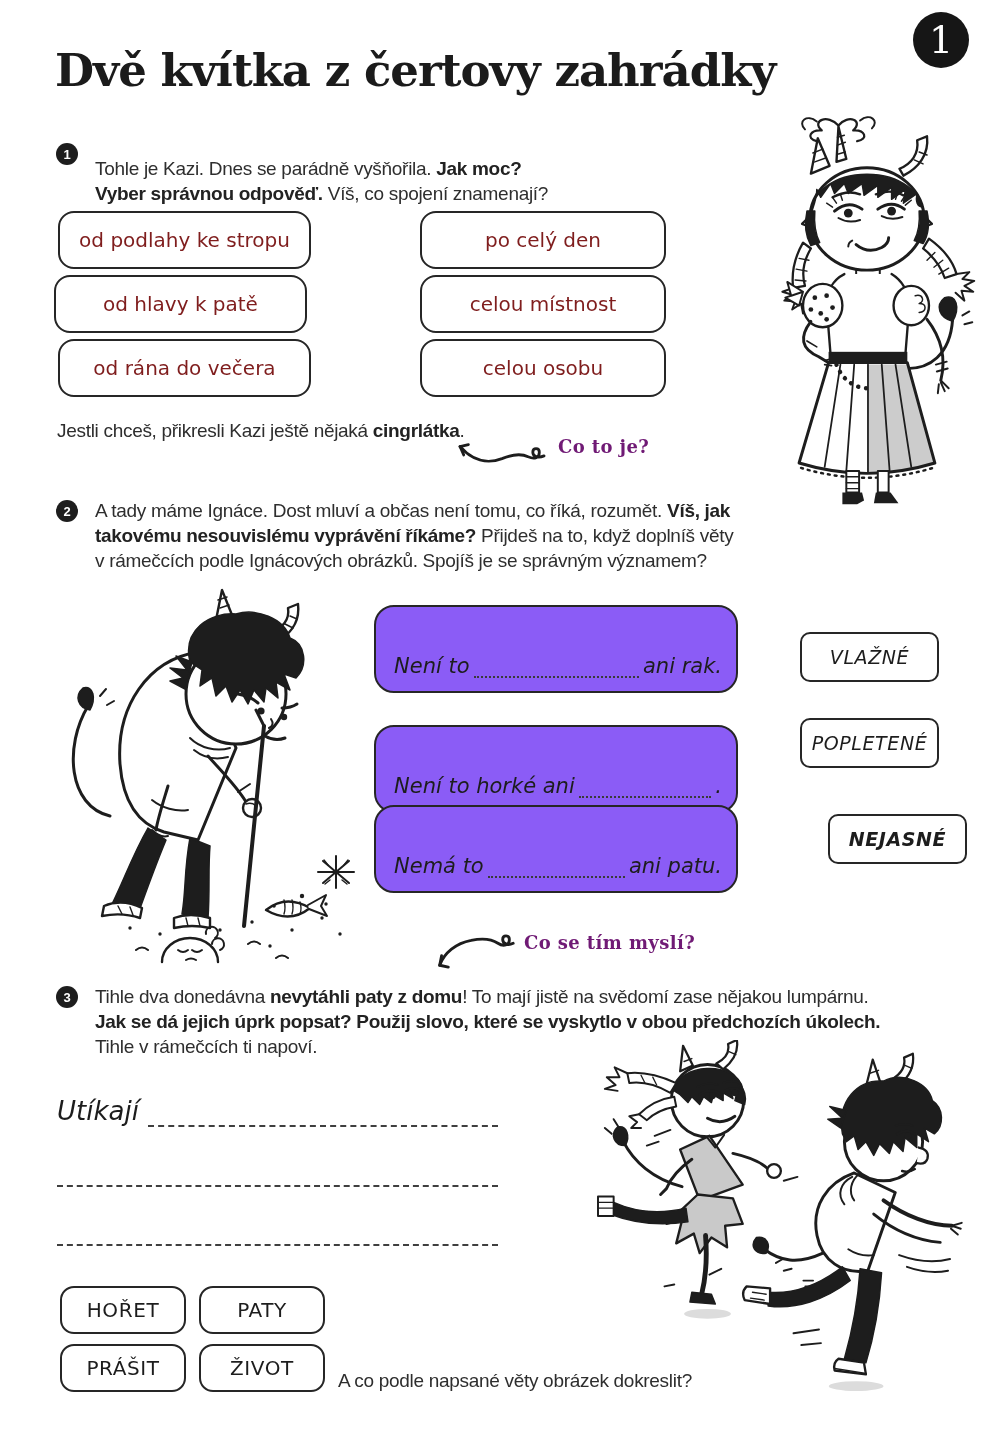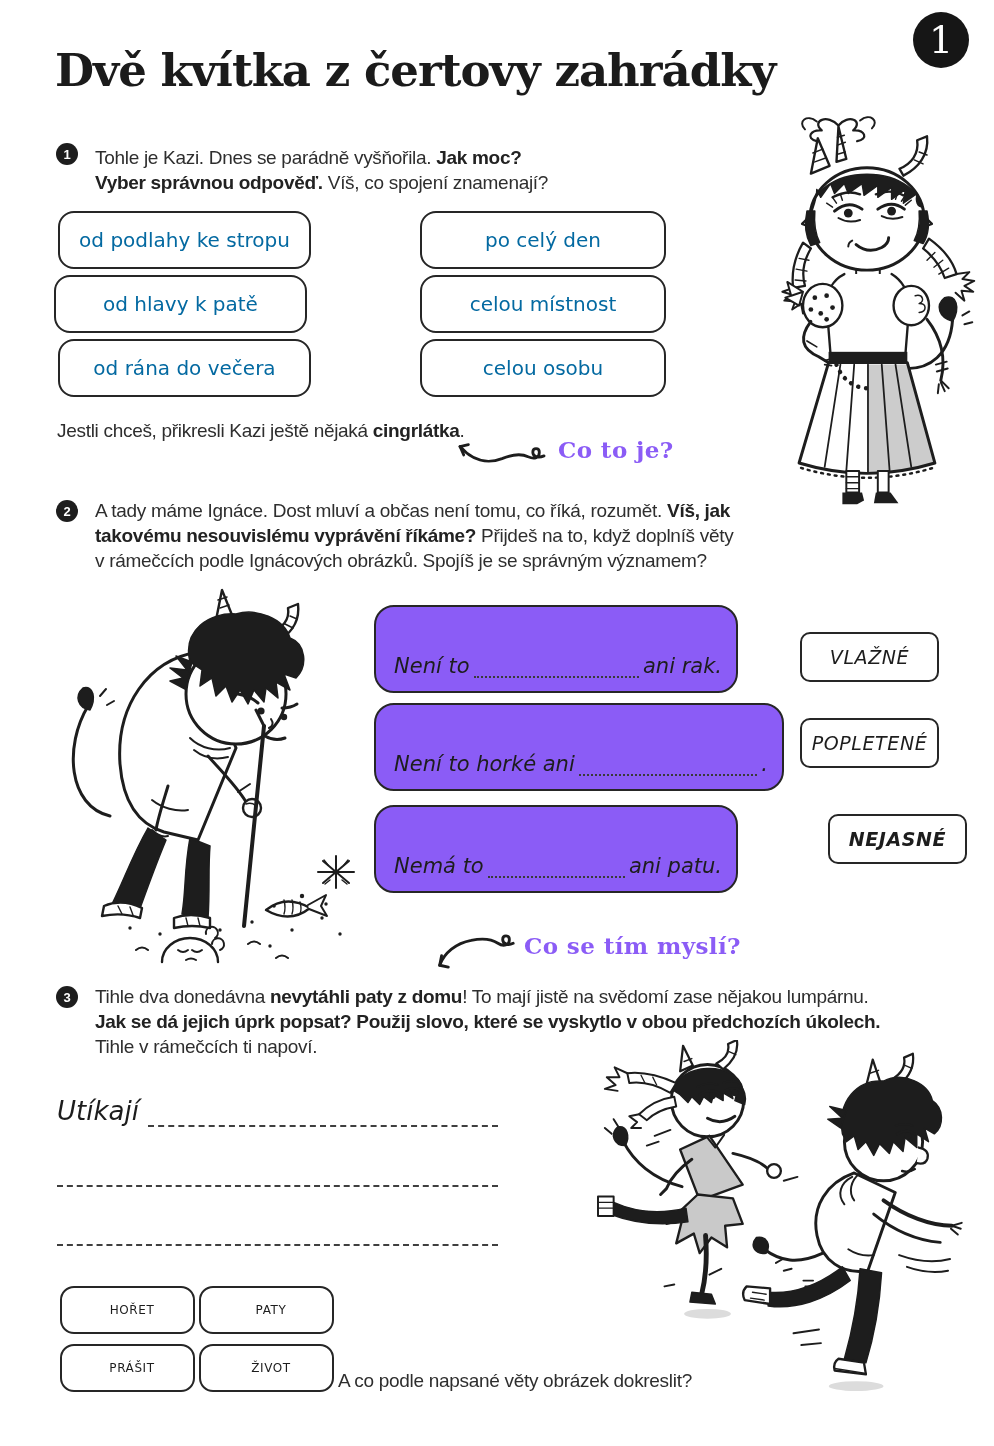--- a/index.html
+++ b/index.html
@@ -12,54 +12,54 @@
          display:flex;align-items:center;justify-content:center;
          font-family:"DejaVu Serif",serif;font-size:38px;}
   .bullet{width:22px;height:22px;border-radius:50%;background:#1d1d1d;color:#fff;
           display:flex;align-items:center;justify-content:center;
           font-weight:700;font-size:13px;}
   .task-text{font-size:19px;letter-spacing:-0.3px;line-height:25px;color:#2e2e2e;}
   .task-text .ln{white-space:nowrap;}
   .b{font-weight:700;color:#222;}
   .pbox{border:2.3px solid #262626;border-radius:16px;display:flex;align-items:center;
         justify-content:center;font-family:"DejaVu Sans",sans-serif;font-size:20px;
-        color:#0369a1;background:#fff;}
+        color:#7f1d1d;background:#fff;}
   .sbox{border:2.3px solid #262626;border-radius:20px;background:#8b5cf6;}
   .sentline{position:absolute;left:18px;right:14px;bottom:13px;display:flex;
             align-items:baseline;font-family:"DejaVu Sans",sans-serif;font-style:italic;
             font-size:21px;color:#1d1d1d;white-space:nowrap;}
   .blank{flex:1;min-width:40px;align-self:flex-end;height:5px;
          border-bottom:2px dotted #3a3a3a;margin:0 4px;}
   .mbox{border:2.3px solid #262626;border-radius:10px;display:flex;align-items:center;
         justify-content:center;font-family:"DejaVu Sans",sans-serif;font-style:italic;
         font-size:19px;letter-spacing:0.6px;color:#1d1d1d;background:#fff;}
   .wbox{border:2.3px solid #262626;border-radius:14px;display:flex;align-items:center;
-        justify-content:center;font-family:"DejaVu Sans",sans-serif;font-size:12px;
-        letter-spacing:0.6px;color:#1d1d1d;background:#fff;padding-left:9px;}
-  .callout{font-family:"DejaVu Serif",serif;font-weight:700;font-size:23px;
-           letter-spacing:0.4px;color:#8b5cf6;white-space:nowrap;}
+        justify-content:center;font-family:"DejaVu Sans",sans-serif;font-size:20px;
+        letter-spacing:0.6px;color:#1d1d1d;background:#fff;}
+  .callout{font-family:"DejaVu Serif",serif;font-weight:700;font-size:18px;
+           letter-spacing:0.4px;color:#701a75;white-space:nowrap;}
   .dline{border-bottom:2.2px dashed #3f3f3f;}
   .wlabel{font-family:"DejaVu Sans",sans-serif;font-style:italic;font-size:26px;color:#1d1d1d;}
   svg{display:block;}
 </style>
 </head>
 <body>
 
 <div class="page">
 
   <div class="abs badge" style="left:913px;top:12px;">
     <span>1</span>
   </div>
 
   <div class="abs title" style="left:55px;top:44px;">Dvě kvítka z čertovy zahrádky</div>
 
   <div class="abs bullet" style="left:56px;top:143px;">
     <span>1</span>
   </div>
-  <div class="abs task-text" style="left:95px;top:145px;width:880px;">
+  <div class="abs task-text" style="left:95px;top:156px;width:880px;">
     <div class="ln"><span>Tohle je Kazi. Dnes se parádně vyšňořila. </span><span class="b">Jak moc?</span></div>
     <div class="ln"><span class="b">Vyber správnou odpověď.</span><span> Víš, co spojení znamenají?</span></div>
   </div>
 
   <div class="abs pbox" style="left:58px;top:211px;width:249px;height:54px;">
       <span>od podlahy ke stropu</span>
     </div>
   <div class="abs pbox" style="left:54px;top:275px;width:249px;height:54px;">
       <span>od hlavy k patě</span>
     </div>
@@ -266,21 +266,21 @@
     </svg>
   </div>
 
   <div class="abs sbox" style="left:374px;top:605px;width:360px;height:84px;">
     <div class="sentline">
       <span>Není to</span>
       <span class="blank"></span>
       <span>ani rak.</span>
     </div>
   </div>
-  <div class="abs sbox" style="left:374px;top:703px;width:360px;height:84px;padding-left:46px;">
+  <div class="abs sbox" style="left:374px;top:725px;width:360px;height:84px;">
     <div class="sentline">
       <span>Není to horké ani</span>
       <span class="blank"></span>
       <span>.</span>
     </div>
   </div>
   <div class="abs sbox" style="left:374px;top:805px;width:360px;height:84px;">
     <div class="sentline">
       <span>Nemá to</span>
       <span class="blank"></span>

